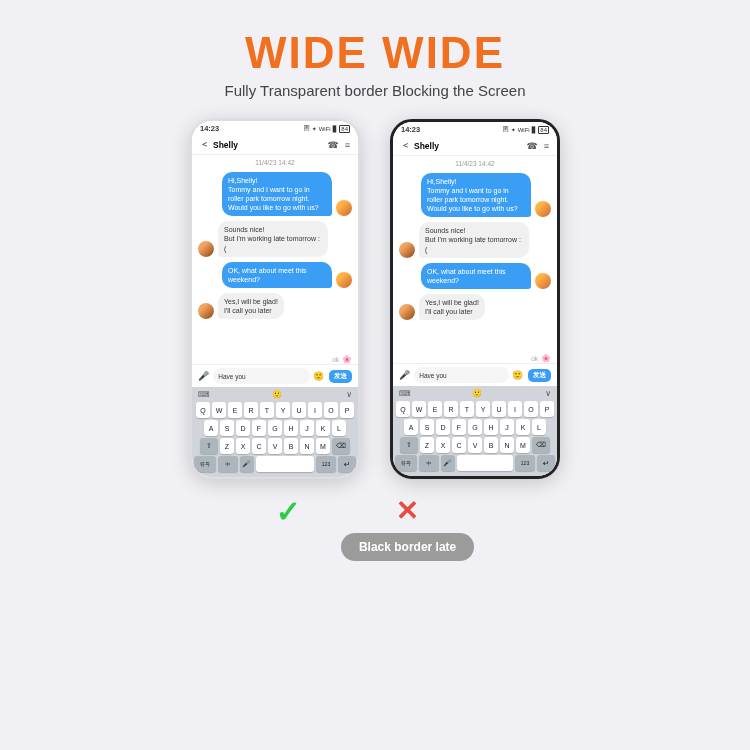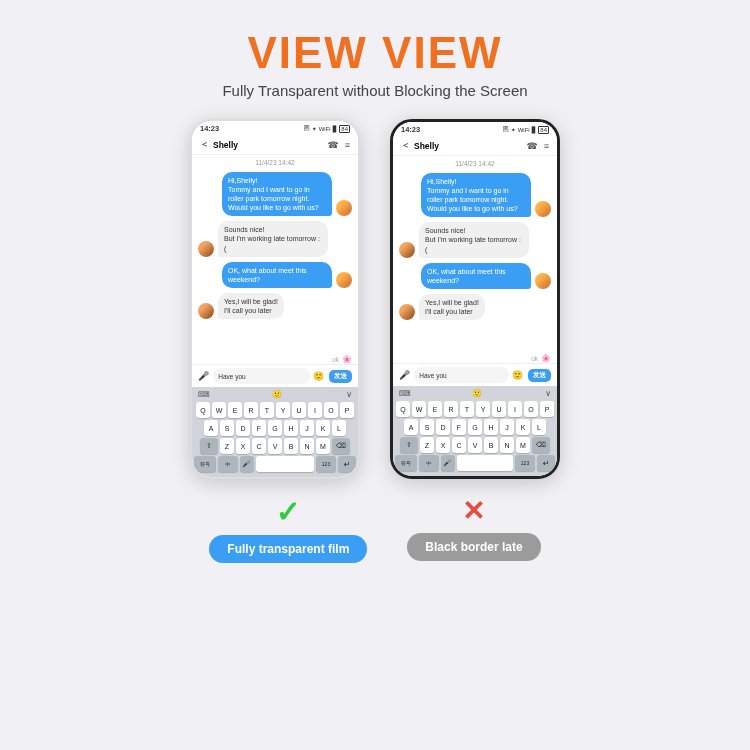--- a/index.html
+++ b/index.html
@@ -297,22 +297,22 @@
       font-weight: 600;
       color: #fff;
     }
     .pill-blue { background: #3b9ef5; }
     .pill-gray { background: #9b9b9b; }
   </style>
 </head>
 <body>
 
 <div class="header">
-  <div class="header-title">VIEW VIEW</div>
-  <div class="header-subtitle">Fully Transparent without Blocking the Screen</div>
+  <div class="header-title">WIDE WIDE</div>
+  <div class="header-subtitle">Fully Transparent border Blocking the Screen</div>
 </div>
 
 <div class="phones-container">
 
   <div class="phone phone-white">
     <div class="phone-screen">
 
       <div class="status-bar">
         <span class="time">14:23</span>
         <div class="status-icons">
@@ -544,19 +544,18 @@
         </div>
       </div>
     </div>
   </div>
 
 </div>
 
 <div class="bottom-labels">
   <div class="label-item">
     <span class="check-mark">✓</span>
-    <div class="label-pill pill-blue">Fully transparent film</div>
   </div>
   <div class="label-item">
     <span class="cross-mark">✕</span>
     <div class="label-pill pill-gray">Black border late</div>
   </div>
 </div>
 
 </body></html>

